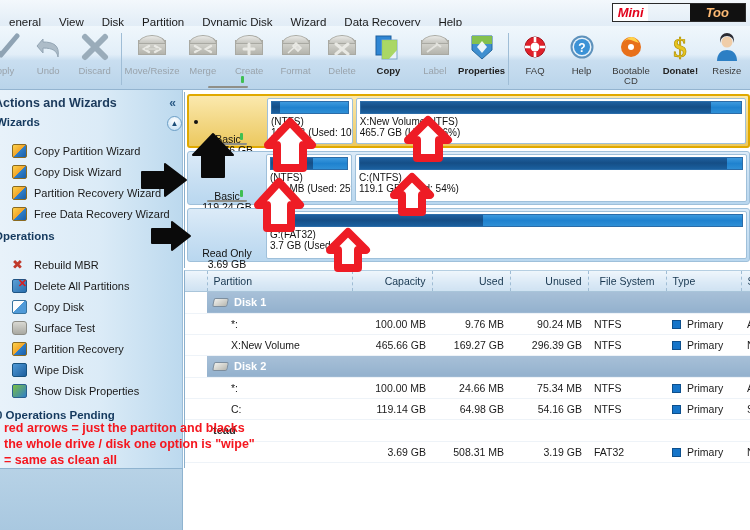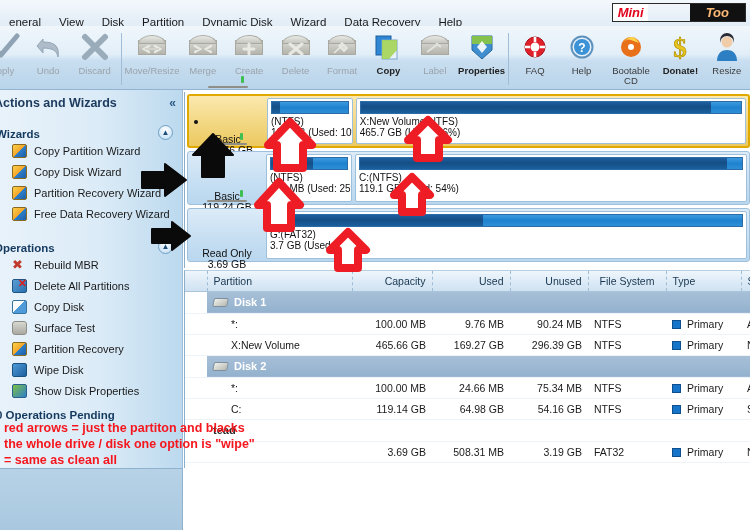--- a/index.html
+++ b/index.html
@@ -61,22 +61,22 @@
     background: linear-gradient(to right, #e8f2fa 0%, #dbebf7 55%, #bcd9ee 100%);
     border-right: 1px solid #9bbdd8;
     overflow: hidden;
   }
   .sb-title {
     height: 26px; display: flex; align-items: center; justify-content: space-between;
     padding: 0 6px 0 0; font-weight: bold; font-size: 12.5px; color: #1b3a5c;
   }
   .collapse-ic { color: #2a5a86; font-size: 12px; font-weight: bold; }
   .sb-group {
-    height: 24px; display: flex; align-items: flex-end; justify-content: space-between;
-    padding-right: 9px; font-weight: bold; font-size: 11.5px; color: #14395e;
+    height: 24px; display: flex; align-items: flex-start; justify-content: space-between;
+    font-weight: bold; font-size: 11.5px; color: #14395e;
   }
   .chev {
     width: 15px; height: 15px; border-radius: 50%;
     background: radial-gradient(circle at 50% 30%, #ffffff, #bedcf2);
     border: 1px solid #6d9fc6; display: flex; align-items: center; justify-content: center;
     font-size: 8px; color: #1d4e79; line-height: 1;
   }
   .sb-item {
     height: 21px; display: flex; align-items: center; gap: 7px;
     padding-left: 12px; font-size: 11px; color: #1a1a1a; cursor: default;
@@ -292,38 +292,38 @@
       </div>
       <div class="lb">Create</div>
     </div>
 
     <div class="tbtn dis">
       <div class="ic">
         <div class="dglyph">
             <div class="bod"></div>
             <div class="top"></div>
           <svg class="ov" viewBox="0 0 22 14">
-              <path d="M5 2 L17 12 M17 2 L5 12" stroke="#e9e9e4" stroke-width="3" stroke-linecap="round"></path>
+              <path d="M3 11 L13 2 M11 1 L16 6 L13 9 L8 4Z" stroke="#e9e9e4" stroke-width="1.6" fill="#dededa"></path>
             </svg>
         </div>
       </div>
-      <div class="lb">Delete</div>
+      <div class="lb">Format</div>
     </div>
 
     <div class="tbtn dis">
       <div class="ic">
         <div class="dglyph">
             <div class="bod"></div>
             <div class="top"></div>
           <svg class="ov" viewBox="0 0 22 14">
-              <path d="M3 11 L13 2 M11 1 L16 6 L13 9 L8 4Z" stroke="#e9e9e4" stroke-width="1.6" fill="#dededa"></path>
+              <path d="M5 2 L17 12 M17 2 L5 12" stroke="#e9e9e4" stroke-width="3" stroke-linecap="round"></path>
             </svg>
         </div>
       </div>
-      <div class="lb">Format</div>
+      <div class="lb">Delete</div>
     </div>
 
     <div class="tbtn bold">
       <div class="ic">
         <svg width="30" height="28" viewBox="0 0 30 28">
           <rect x="3" y="3" width="15" height="19" fill="#2f86d4" stroke="#1c5f9e"></rect>
           <rect x="9" y="7" width="15" height="19" fill="#e9f2fa" stroke="#7aa6c9"></rect>
           <path d="M9 7 h15 v10 l-8 9 h-7 z" fill="#9fd24a" opacity=".85"></path>
         </svg>
       </div>

